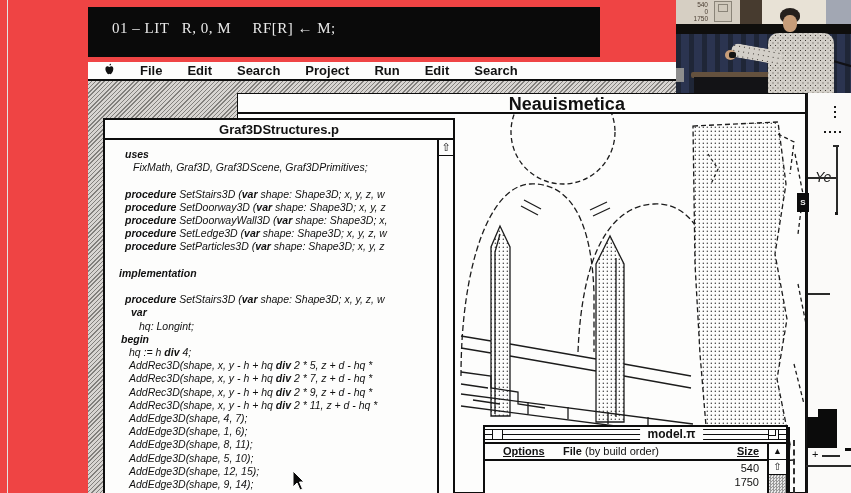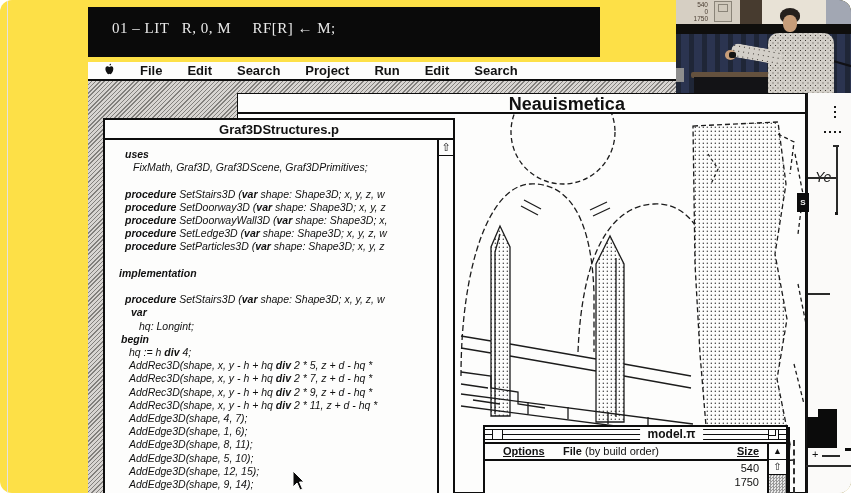--- a/index.html
+++ b/index.html
@@ -1,18 +1,18 @@
 <!DOCTYPE html>
 <html><head>
 <meta charset="utf-8">
 <style>
   * { margin:0; padding:0; box-sizing:border-box; }
   html,body { background:#ffffff; }
-  #stage { position:relative; width:851px; height:493px; background:#fde047;
-           overflow:hidden; font-family:"Liberation Sans", sans-serif; color:#111;border-radius:12px; }
+  #stage { position:relative; width:851px; height:493px; background:#ef4444;
+           overflow:hidden; font-family:"Liberation Sans", sans-serif; color:#111; }
   .abs { position:absolute; }
 
   
   #banner { left:88px; top:7px; width:512px; height:50px; background:#0a0a0a; }
   #banner-text { white-space:pre; color:#e9e9e9; font-family:"Liberation Serif", serif;
                  font-size:15px; letter-spacing:.5px; padding:13px 0 0 24px; }
 
   
   #menubar { left:88px; top:62px; width:718px; height:19px; background:#fdfdfc;
              border-bottom:2px solid #0d0d0d; display:flex; align-items:center;

